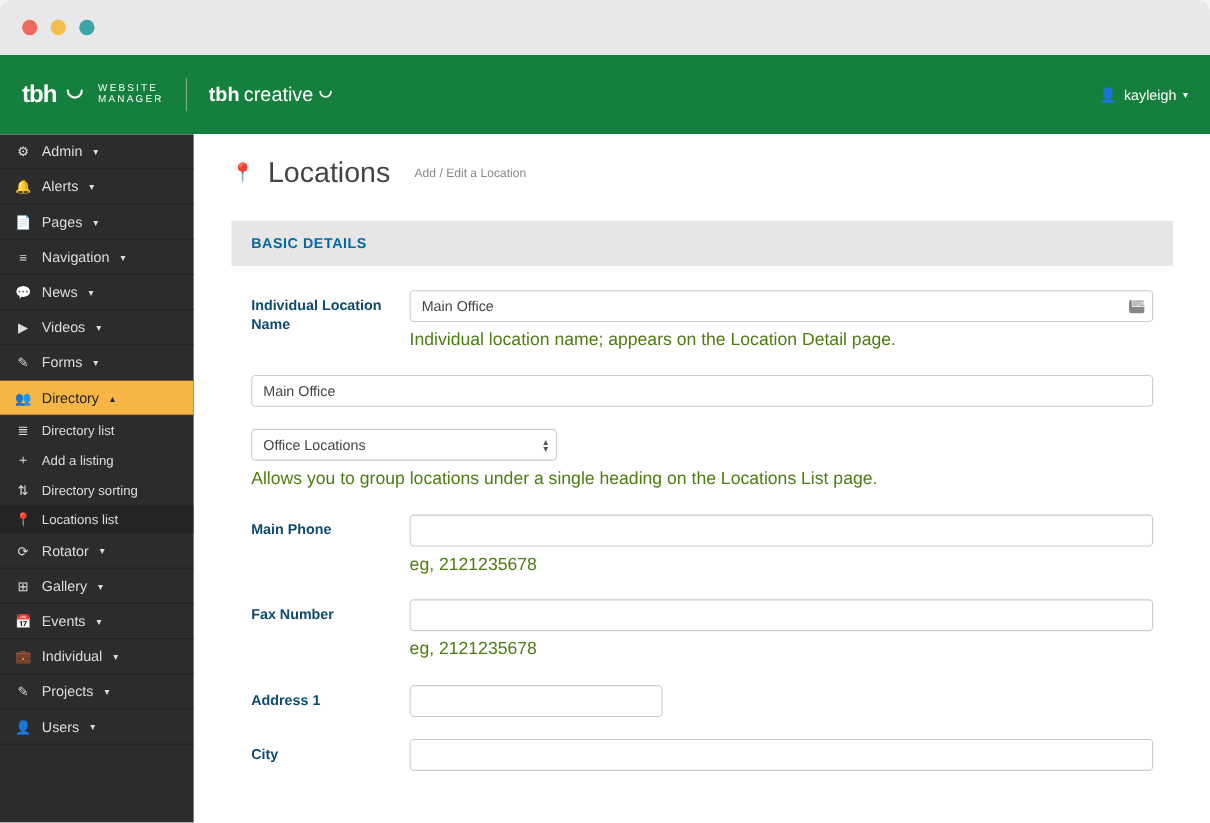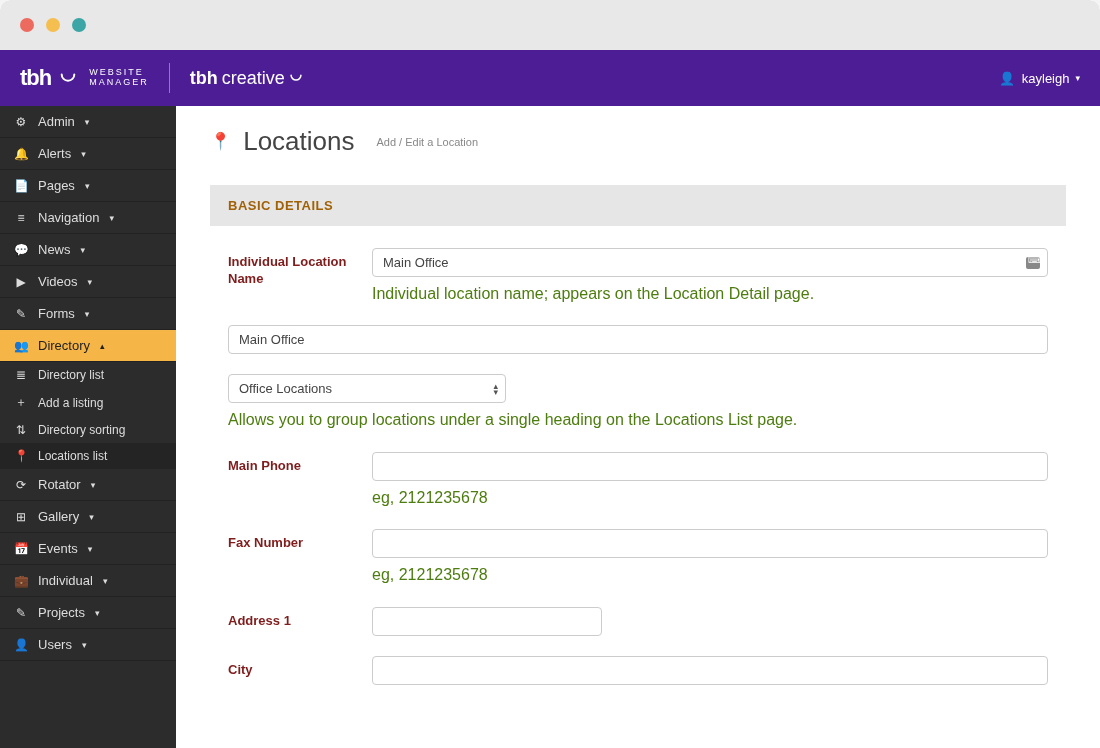--- a/index.html
+++ b/index.html
@@ -3,21 +3,21 @@
 <meta charset="utf-8">
 <style>
 * { box-sizing: border-box; margin: 0; padding: 0; }
 body { font-family: -apple-system, BlinkMacSystemFont, "Segoe UI", Helvetica, Arial, sans-serif; background: #f4f4f4; color: #333; }
 .window { width: 1100px; height: 748px; background: #fff; border-radius: 10px 10px 0 0; overflow: hidden; display: flex; flex-direction: column; }
 .titlebar { height: 50px; background: #e8e8e8; display: flex; align-items: center; padding: 0 20px; gap: 12px; border-radius: 10px 10px 0 0; }
 .dot { width: 14px; height: 14px; border-radius: 50%; }
 .dot.red { background: #ed6a5e; }
 .dot.yellow { background: #f5bf4f; }
 .dot.teal { background: #3ca6a6; }
-.topbar { height: 56px; background: #4c1d95; display: flex; align-items: center; padding: 0 20px; color: #fff; }
+.topbar { height: 72px; background: #15803d; display: flex; align-items: center; padding: 0 20px; color: #fff; }
 .logo-block { display: flex; align-items: center; gap: 8px; }
 .logo-text { font-size: 22px; font-weight: 400; letter-spacing: -1px; }
 .logo-text .bold { font-weight: 700; }
 .logo-sub { font-size: 9px; letter-spacing: 2px; line-height: 1.1; margin-left: 4px; }
 .divider-v { width: 1px; height: 30px; background: rgba(255,255,255,0.4); margin: 0 20px; }
 .brand2 { font-size: 18px; display:flex; align-items:center; gap:4px;}
 .brand2 .bold { font-weight: 700; }
 .spacer { flex: 1; }
 .user-menu { display: flex; align-items: center; gap: 6px; font-size: 13px; cursor: pointer; }
 .body-row { flex: 1; display: flex; overflow: hidden; }
@@ -26,24 +26,24 @@
 .nav-item.small { padding: 6px 14px 6px 14px; font-size: 12px; border-bottom: none; }
 .nav-item.active { background: #f5b547; color: #222; }
 .nav-item.sub-active { background: #242424; }
 .nav-icon { width: 14px; text-align: center; font-size: 12px; flex-shrink:0; }
 .caret-down { font-size: 9px; }
 .content { flex: 1; background: #fff; overflow-y: auto; }
 .page-header { padding: 20px 34px 28px 34px; }
 .page-header h1 { font-size: 26px; font-weight: 400; color: #444; display: inline-flex; align-items: center; gap: 12px; }
 .page-header .subtitle { font-size: 11px; color: #888; margin-left: 10px; }
 .panel { margin: 0 34px 20px 34px; }
-.panel-heading { background: #e6e6e6; padding: 13px 18px; font-size: 13px; font-weight: 700; color: #a16207; letter-spacing: 0.5px; }
+.panel-heading { background: #e6e6e6; padding: 13px 18px; font-size: 13px; font-weight: 700; color: #0369a1; letter-spacing: 0.5px; }
 .panel-body { padding: 22px 18px 8px 18px; }
 .form-row { display: flex; margin-bottom: 20px; }
-.form-label { width: 144px; font-size: 13px; font-weight: 700; color: #7f1d1d; padding-top: 6px; line-height: 1.3; flex-shrink:0; }
+.form-label { width: 144px; font-size: 13px; font-weight: 700; color: #0c4a6e; padding-top: 6px; line-height: 1.3; flex-shrink:0; }
 .form-ctrl { flex: 1; }
 .input, .select { width: 100%; border: 1px solid #ccc; border-radius: 4px; padding: 6px 10px; font-size: 13px; color: #444; background: #fff; }
 .select { appearance: none; position: relative; }
 .select-wrap { position: relative; display:inline-block; }
 .select-arrows { position: absolute; right: 8px; top: 50%; transform: translateY(-50%); font-size: 9px; color: #555; line-height: 0.7; pointer-events:none; }
 .helptext { font-size: 16px; color: #4d7c0f; margin-top: 6px; line-height: 1.4; }
 .input.shortish { width: 230px; }
 .icon-slot { position: relative; }
 .input-suffix { position: absolute; right: 8px; top: 50%; transform: translateY(-50%); width: 14px; height: 12px; background: #888; border-radius: 2px; }
 .input-suffix::before { content: '⌨'; color:#fff; font-size:9px; position:absolute; top:-2px; left:2px; }

